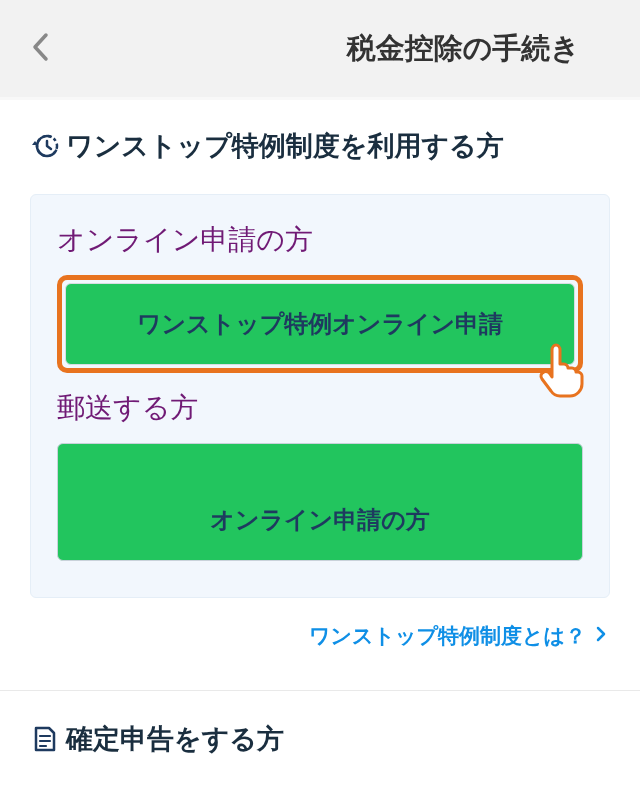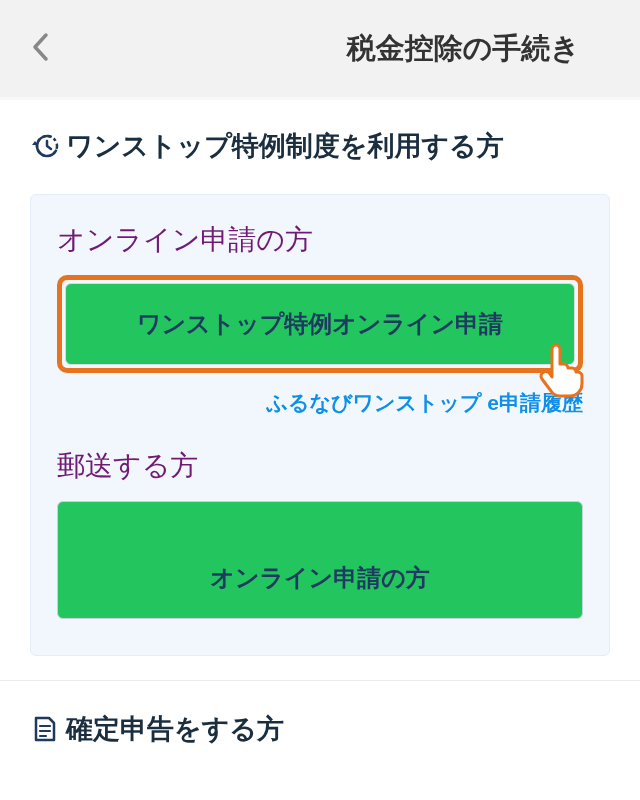--- a/index.html
+++ b/index.html
@@ -165,33 +165,38 @@
 
     <div class="highlight-wrap">
       <div class="action-btn">ワンストップ特例オンライン申請</div>
       <span class="cursor-hand">
         <svg viewBox="0 0 60 60">
           <path d="M22 10 C22 7 24 5 26 5 C28 5 30 7 30 10 L30 24 L34 24 C36 24 38 26 38 28 L42 28 C44 28 46 30 46 32 L48 32 C50 32 52 34 52 36 L52 44 C52 50 47 56 40 56 L30 56 C26 56 23 54 21 51 L12 39 C10 36 11 33 14 32 C16 31 19 32 20 34 L22 37 Z" fill="#fff" stroke="#e8731f" stroke-width="3" stroke-linejoin="round"></path>
         </svg>
       </span>
     </div>
 
-    <div class="link-row">
-      <span class="blue-link">ふるなびワンストップ e申請履歴</span>
-    </div>
 
     <div class="second-group">
       <div class="card-label">郵送する方</div>
       <div class="action-btn">
         <br>
         <span>オンライン申請の方</span>
       </div>
     </div>
   </div>
 
+  <div class="link-row outside">
+    <span class="blue-link">ワンストップ特例制度とは？</span>
+    <span>
+      <svg class="chev-small" viewBox="0 0 10 16" fill="none">
+          <path d="M2 2 L8 8 L2 14" stroke="#0f8fe6" stroke-width="2.5" stroke-linecap="round" stroke-linejoin="round"></path>
+        </svg>
+    </span>
+  </div>
 
   <hr class="divider">
 
   <div class="section-row">
     <span class="section-icon">
       <svg viewBox="0 0 30 30" fill="none">
         <path d="M6 4 H19 L24 9 V26 H6 Z" stroke="#1e3a5f" stroke-width="2.5" stroke-linejoin="round"></path>
         <path d="M10 12 H20 M10 17 H20 M10 22 H16" stroke="#1e3a5f" stroke-width="2.2" stroke-linecap="round"></path>
       </svg>
     </span>

